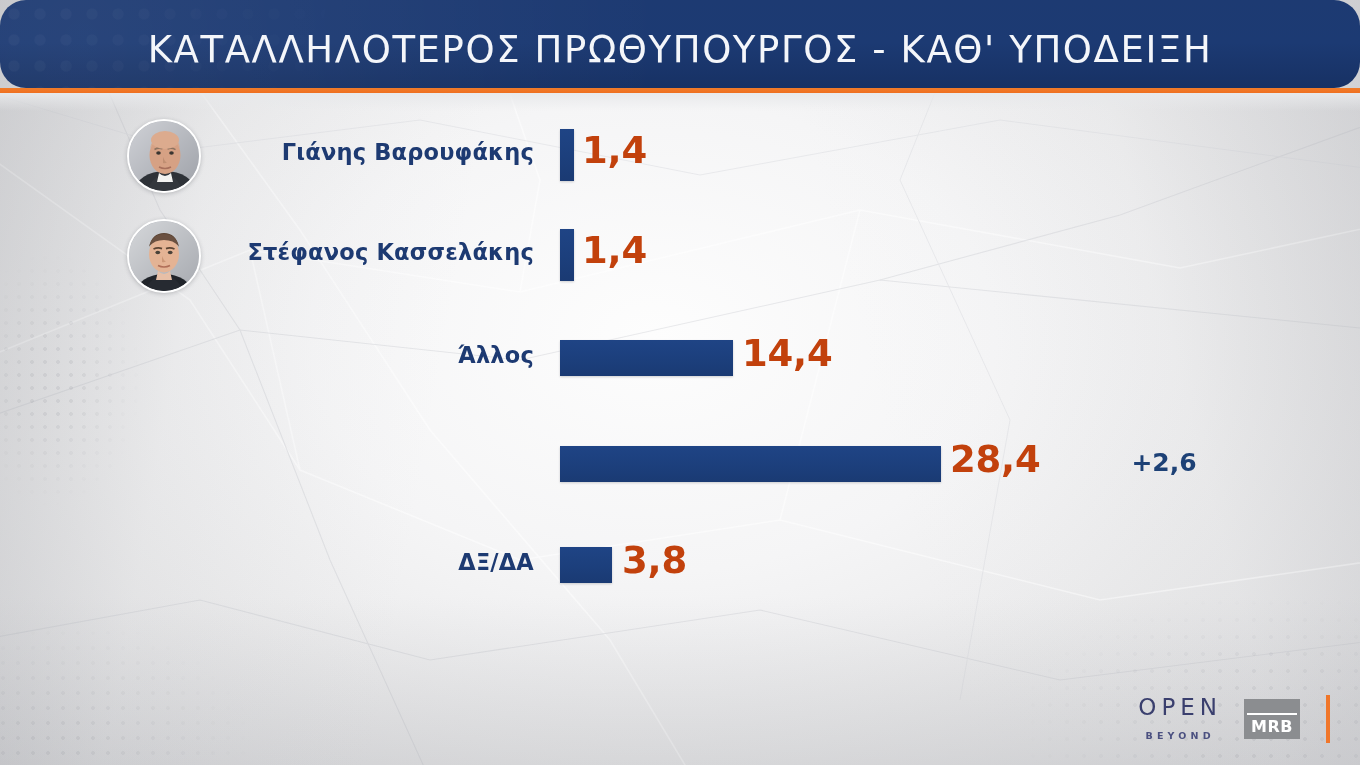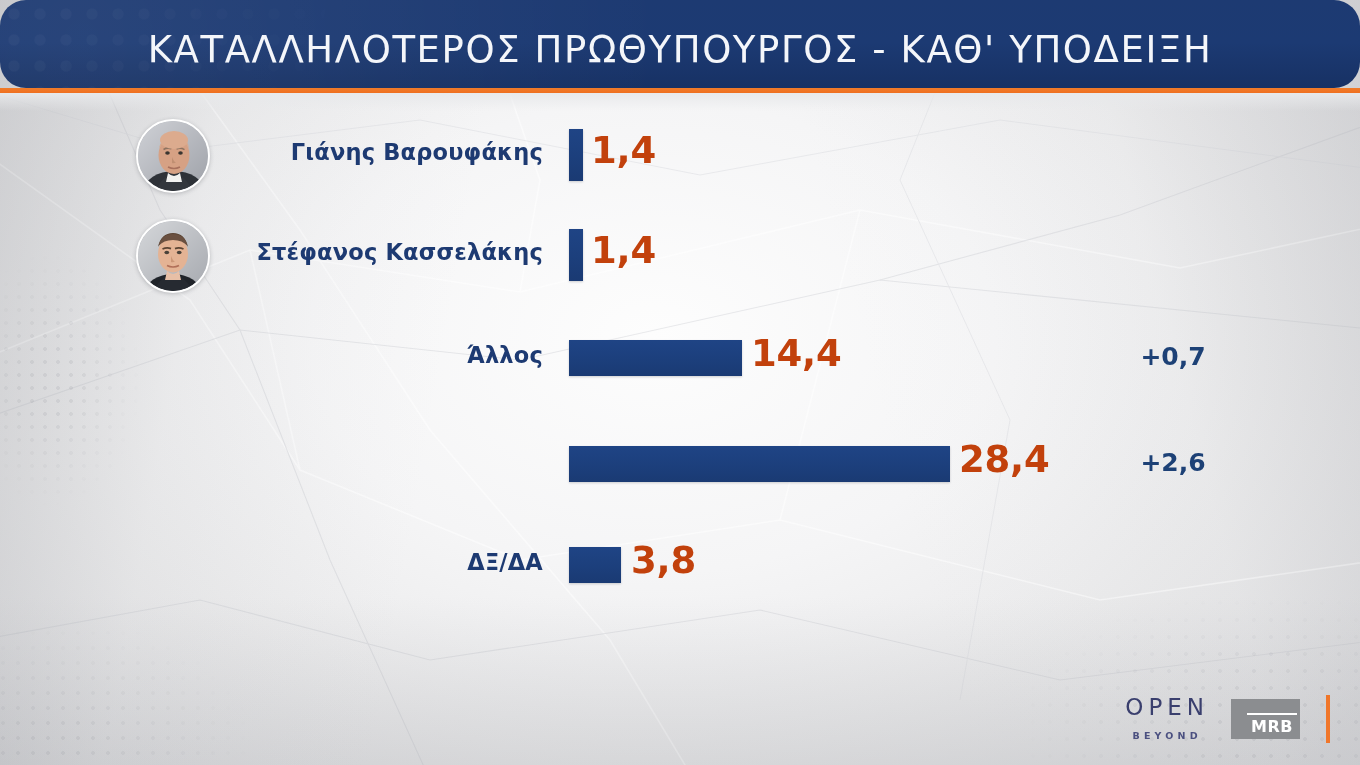--- a/index.html
+++ b/index.html
@@ -112,21 +112,21 @@
 
   
   .rows {
     position: absolute;
     left: 0; top: 111px;
     width: 1360px;
     height: 560px;
   }
   .row {
     position: absolute;
-    left: 13px;
+    left: 4px;
     width: 1124px;
     height: 86px;
     display: block;
   }
 
   .avatar {
     position: absolute;
     left: 123px;
     top: 8px;
     width: 70px;
@@ -206,21 +206,21 @@
     display: block;
     margin-top: 12px;
     font-size: 9.5px;
     letter-spacing: 4.2px;
     color: #4b5080;
     font-weight: 600;
   }
   .mrb-logo {
     width: 50px;
     background: #8b8d90;
-    padding: 3px 3px 3px 16px;
+    padding: 3px 3px 3px 3px;
     display: flex;
     flex-direction: column;
     gap: 2px;
   }
   .mrb-bar { height: 11px; background: #8b8d90; border-bottom: 2px solid #ffffff; }
   .mrb-text {
     background: #8b8d90;
     color: #ffffff;
     font-size: 16px;
     font-weight: bold;
@@ -345,21 +345,20 @@
       <div class="row-label">Στέφανος Κασσελάκης</div>
       <div class="bar tall" style="width:14px;"></div>
       <div class="value" style="left:578px;">1,4</div>
       <div class="delta"></div>
     </div>
 
     <div class="row" style="top:203px;">
       <div class="row-label">Άλλος</div>
       <div class="bar" style="width:173px;"></div>
       <div class="value" style="left:738px;">14,4</div>
-      <div class="delta">+0,7</div>
     </div>
 
     <div class="row" style="top:309px;">
       <div class="bar" style="width:381px;"></div>
       <div class="value" style="left:946px;">28,4</div>
       <div class="delta">+2,6</div>
     </div>
 
     <div class="row" style="top:410px;padding-left:31px;">
       <div class="row-label">ΔΞ/ΔΑ</div>

